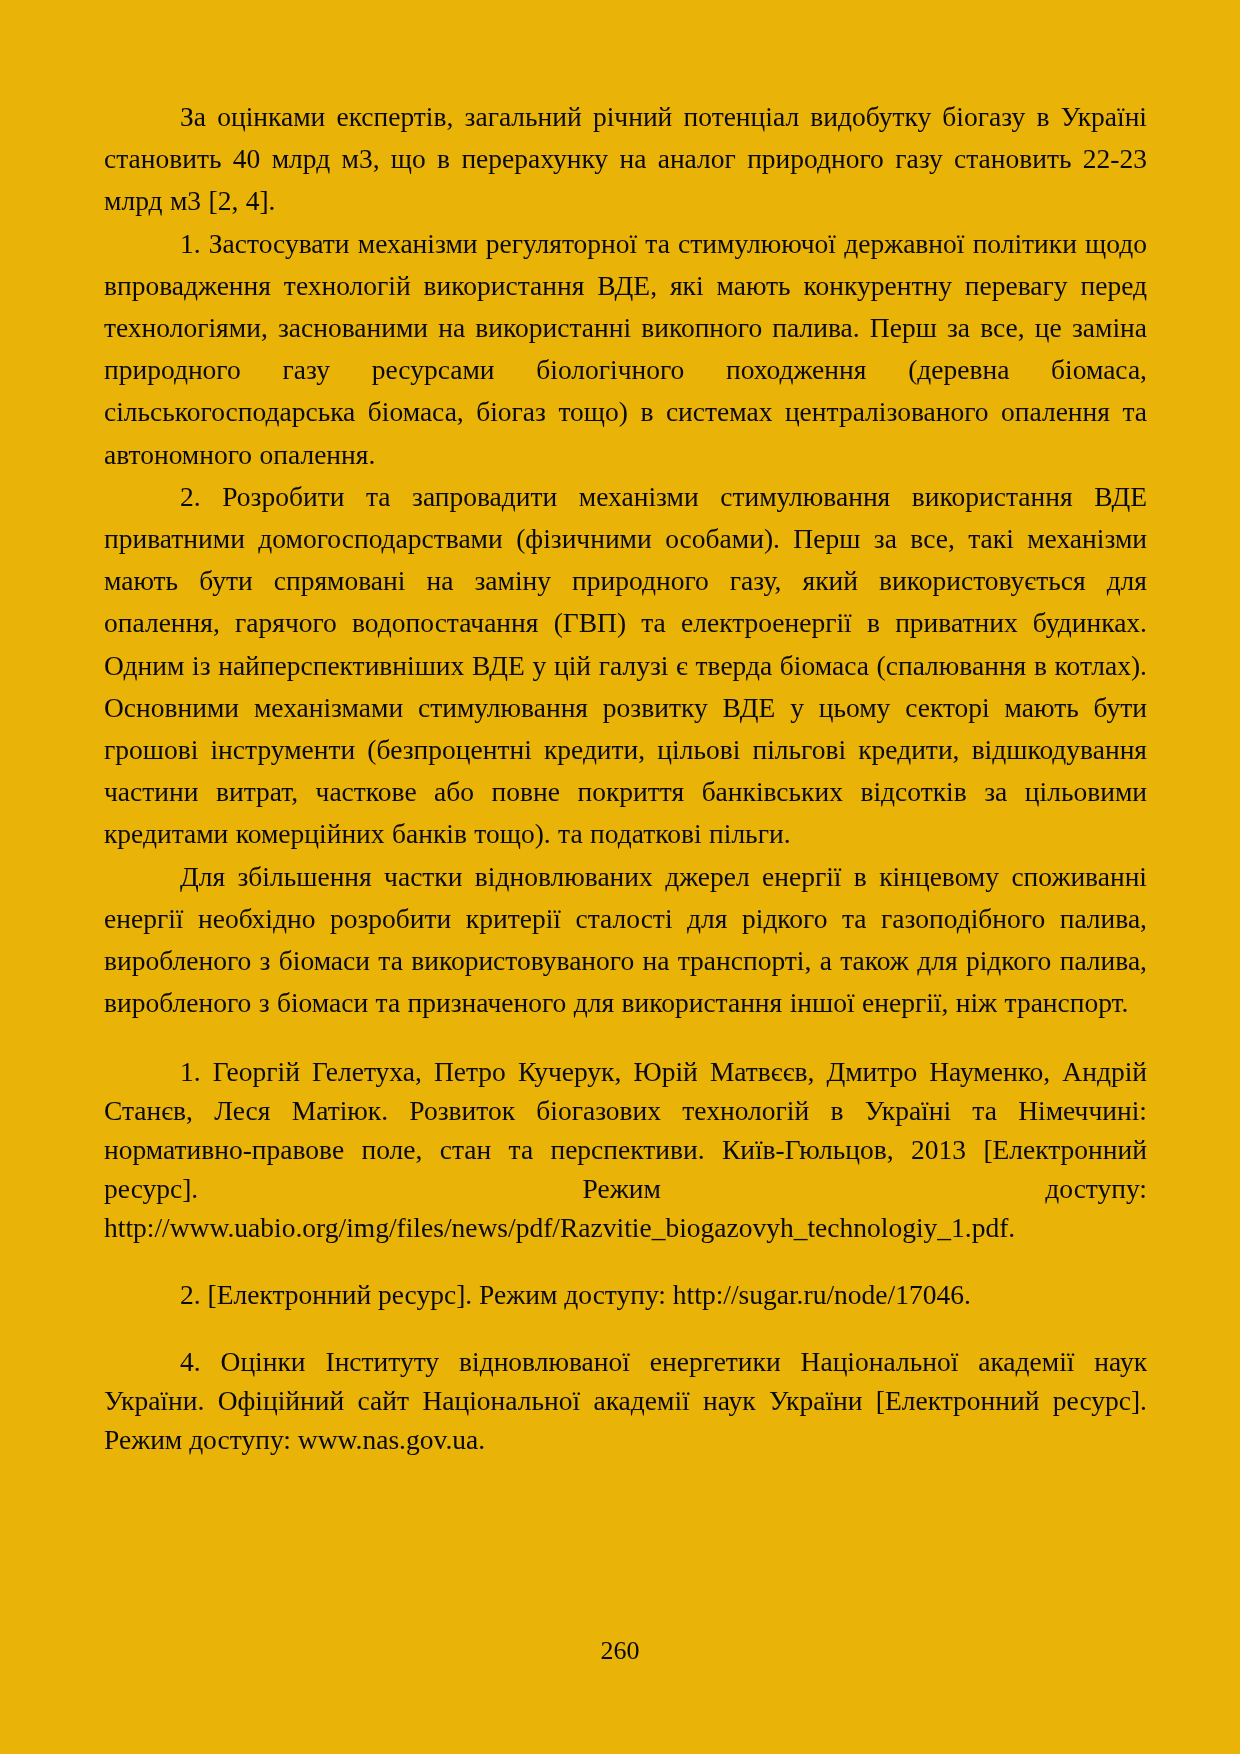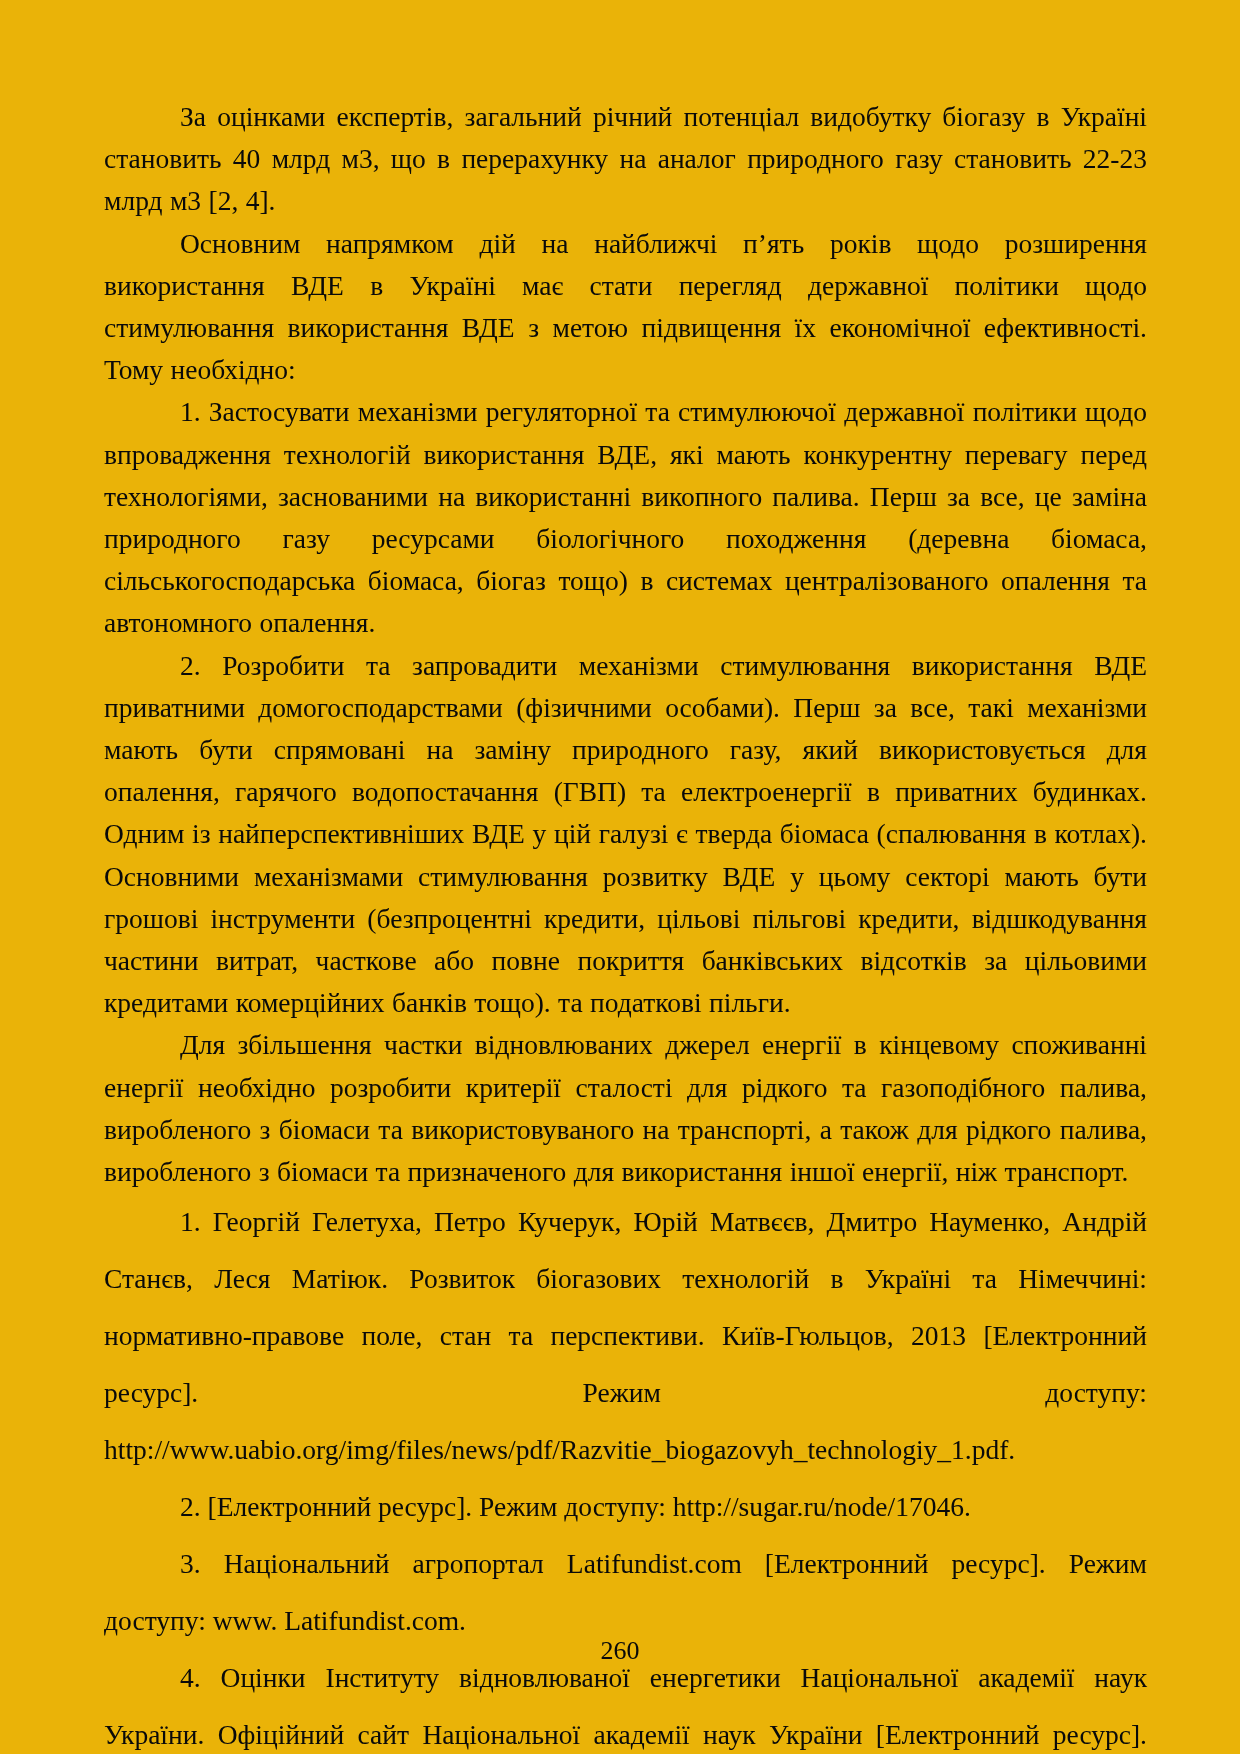--- a/index.html
+++ b/index.html
@@ -45,50 +45,49 @@
   .section-title {
     font-size: 27.5px;
     line-height: 42.2px;
     text-align: center;
     font-weight: bold;
     text-indent: 0;
     margin-top: 32px;
   }
   .ref-par {
     font-size: 27.5px;
-    line-height: 57px;
+    line-height: 39px;
     text-align: justify;
     text-indent: 76px;
+    margin-top: 28px;
   }
   .spacer-lg { height: 86px; }
   .page-number {
     position: absolute;
     left: 0;
     right: 0;
     top: 1635px;
     text-align: center;
     font-size: 26px;
     line-height: 32px;
   }
 </style>
 </head>
 <body>
 
 <div class="page">
   <div class="content">
 
     <p class="body-par">За оцінками експертів, загальний річний потенціал видобутку біогазу в Україні становить 40 млрд м3, що в перерахунку на аналог природного газу становить 22-23 млрд м3 [2, 4].</p>
-    <p class="body-par">Основним напрямком дій на найближчі п’ять років щодо розширення використання ВДЕ в Україні має стати перегляд державної політики щодо стимулювання використання ВДЕ з метою підвищення їх економічної ефективності. Тому необхідно:</p>
     <p class="body-par">1. Застосувати механізми регуляторної та стимулюючої державної політики щодо впровадження технологій використання ВДЕ, які мають конкурентну перевагу перед технологіями, заснованими на використанні викопного палива. Перш за все, це заміна природного газу ресурсами біологічного походження (деревна біомаса, сільськогосподарська біомаса, біогаз тощо) в системах централізованого опалення та автономного опалення.</p>
     <p class="body-par">2. Розробити та запровадити механізми стимулювання використання ВДЕ приватними домогосподарствами (фізичними особами). Перш за все, такі механізми мають бути спрямовані на заміну природного газу, який використовується для опалення, гарячого водопостачання (ГВП) та електроенергії в приватних будинках. Одним із найперспективніших ВДЕ у цій галузі є тверда біомаса (спалювання в котлах). Основними механізмами стимулювання розвитку ВДЕ у цьому секторі мають бути грошові інструменти (безпроцентні кредити, цільові пільгові кредити, відшкодування частини витрат, часткове або повне покриття банківських відсотків за цільовими кредитами комерційних банків тощо). та податкові пільги.</p>
     <p class="body-par">Для збільшення частки відновлюваних джерел енергії в кінцевому споживанні енергії необхідно розробити критерії сталості для рідкого та газоподібного палива, виробленого з біомаси та використовуваного на транспорті, а також для рідкого палива, виробленого з біомаси та призначеного для використання іншої енергії, ніж транспорт.</p>
 
     <p class="ref-par">1. Георгій Гелетуха, Петро Кучерук, Юрій Матвєєв, Дмитро Науменко, Андрій Станєв, Леся Матіюк. Розвиток біогазових технологій в Україні та Німеччині: нормативно-правове поле, стан та перспективи. Київ-Гюльцов, 2013 [Електронний ресурс]. Режим доступу: http://www.uabio.org/img/files/news/pdf/Razvitie_biogazovyh_technologiy_1.pdf.</p>
     <p class="ref-par">2. [Електронний ресурс]. Режим доступу: http://sugar.ru/node/17046.</p>
-    <p class="ref-par">3. Національний агропортал Latifundist.com [Електронний ресурс]. Режим доступу: www. Latifundist.com.</p>
     <p class="ref-par">4. Оцінки Інституту відновлюваної енергетики Національної академії наук України. Офіційний сайт Національної академії наук України [Електронний ресурс]. Режим доступу: www.nas.gov.ua.</p>
 
     <div class="spacer-lg"></div>
 
   </div>
 
   <div class="page-number">260</div>
 </div>
 
 </body></html>

